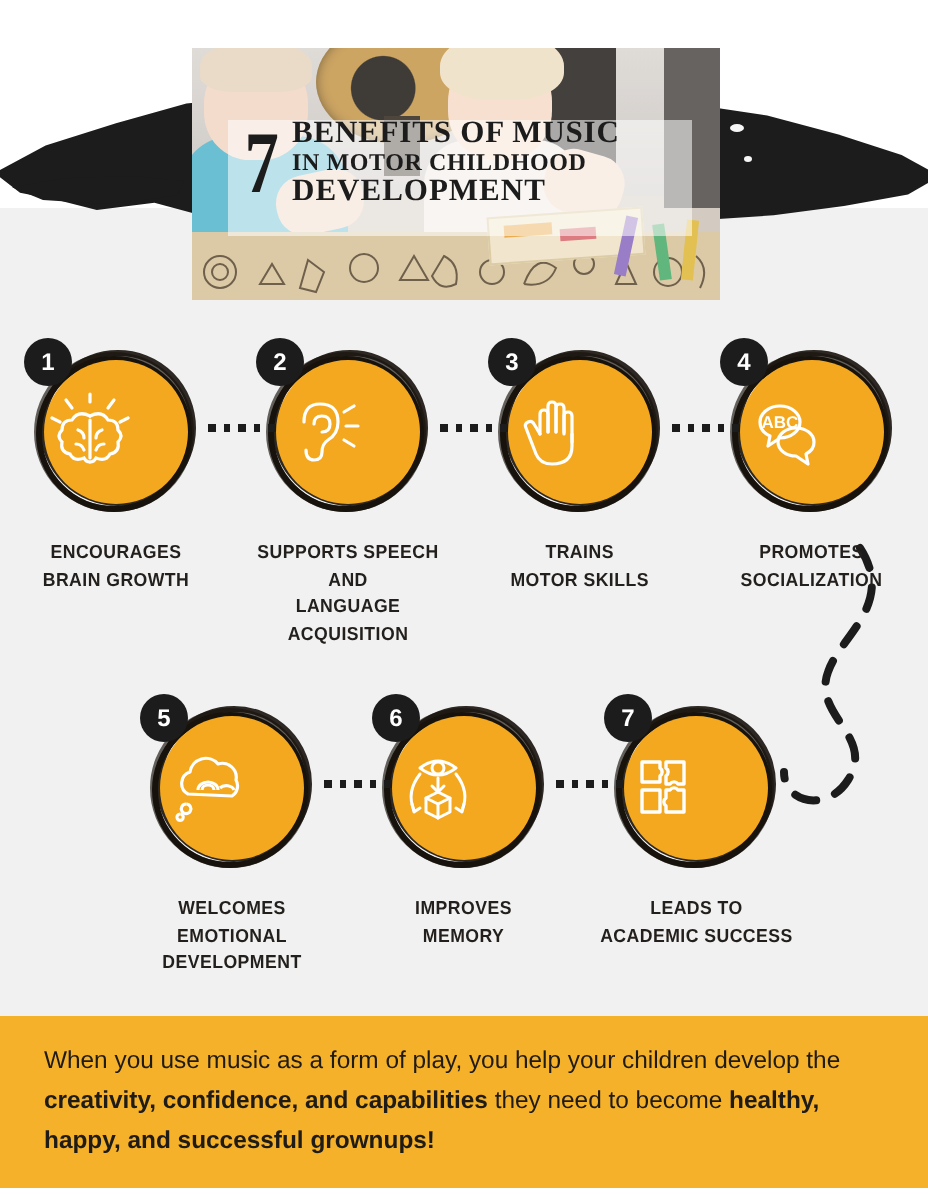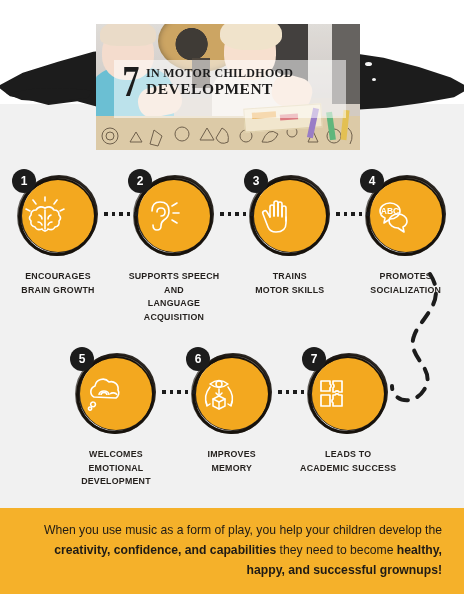--- a/index.html
+++ b/index.html
@@ -237,21 +237,21 @@
   }
   .dot { width:3.5px; height:3.5px; background:#1c1c1c; }
 
   
   .footer {
     position:absolute; left:0; top:508px; width:464px; height:86px;
     background:#f5b12a; display:flex; align-items:center;
     justify-content:center;
   }
   .footer-text {
-    text-align:right; color:#1f1b16; font-size:12.2px;
+    text-align:left; color:#1f1b16; font-size:12.2px;
     line-height:1.62; padding:0 22px; font-weight:normal;
   }
   .footer-text b { font-weight:bold; }
   .footer-strip {
     position:absolute; left:0; top:594px; width:464px; height:6px;
     background:#ffffff;
   }
 </style>
 </head>
 <body>
@@ -307,20 +307,21 @@
       <div class="ph-pencil1"></div>
       <div class="ph-pencil2"></div>
       <div class="ph-pencil3"></div>
       <div class="photo-overlay"></div>
       <div class="title-plate"></div>
     </div>
 
     <div class="title-wrap">
       <div class="seven">7</div>
       <div class="title-lines">
+        <div class="t-l1">BENEFITS OF MUSIC</div>
         <div class="t-l2">IN MOTOR CHILDHOOD</div>
         <div class="t-l3">DEVELOPMENT</div>
       </div>
     </div>
   </div>
 
   <div class="body-panel">
 
     <svg class="curve-svg" viewBox="0 0 464 358">
       <path d="M430 124 C 448 152, 420 168, 414 186 C 406 208, 438 218, 424 240

